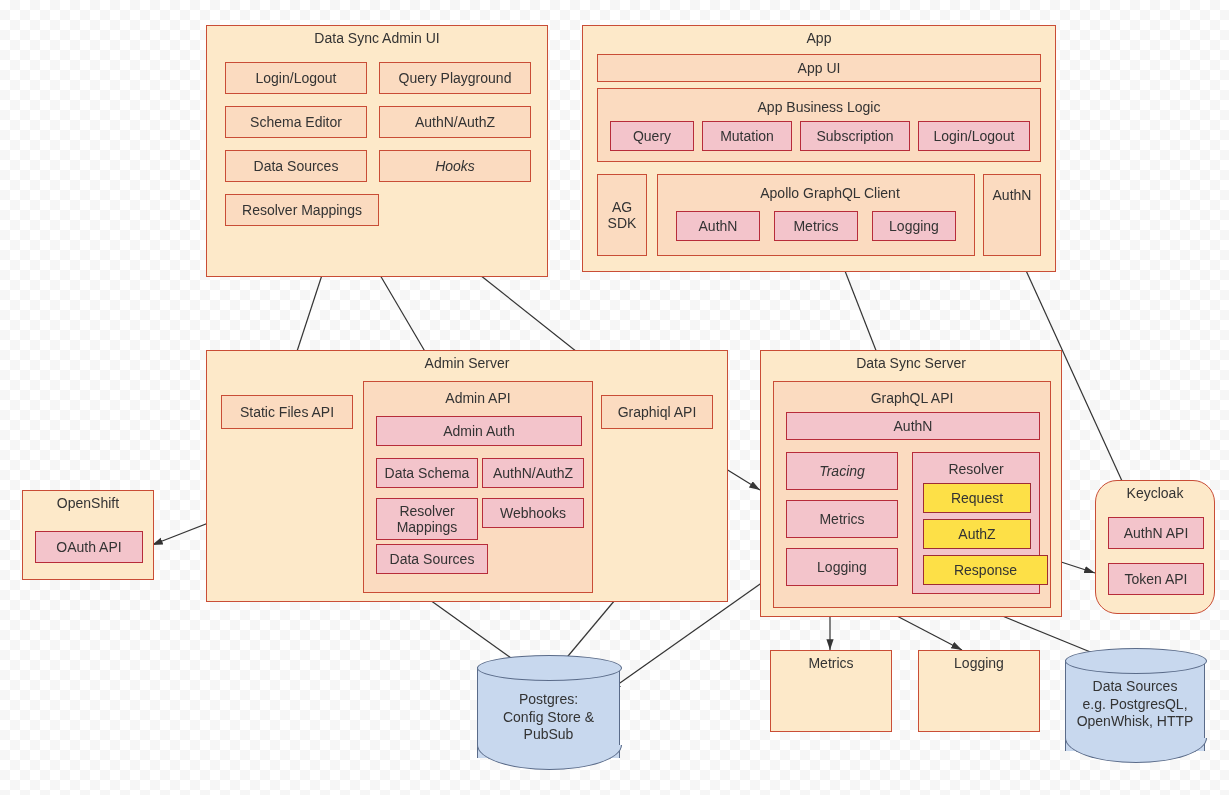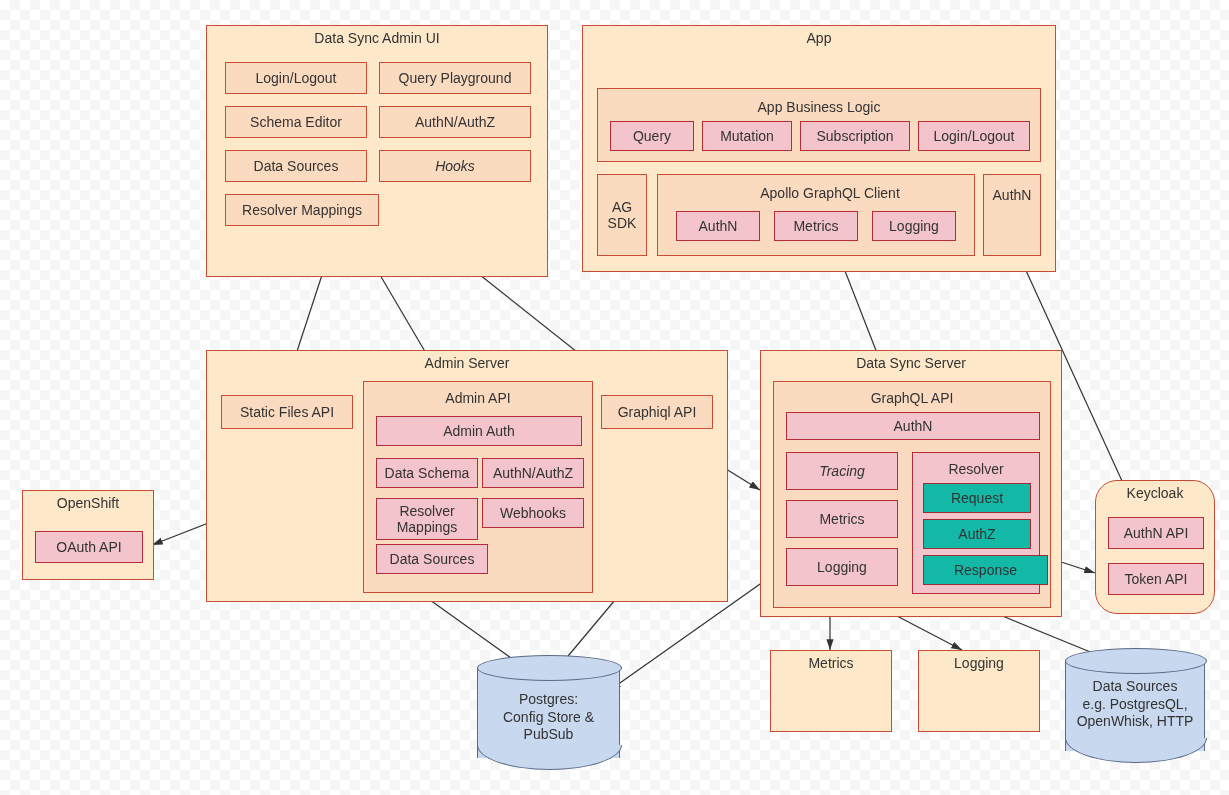--- a/index.html
+++ b/index.html
@@ -12,21 +12,21 @@
       linear-gradient(-45deg,transparent 75%,#f6f6f6 75%);
     background-size:20px 20px;
     background-position:0 0,0 10px,10px -10px,-10px 0;
     background-color:#fff;
   }
   .grp{position:absolute;background:#fde9c9;border:1px solid #c94d36;}
   .grp .title{position:absolute;left:0;right:0;top:4px;text-align:center;color:#333;}
   .blk{position:absolute;background:#fbdbc0;border:1px solid #c94d36;text-align:center;color:#333;}
   .blk>span,.pblk>span{position:absolute;left:0;right:0;top:50%;transform:translateY(-50%);padding:0 4px;line-height:1.15;}
   .pblk{position:absolute;background:#f3c4cb;border:1px solid #b72c3a;text-align:center;color:#333;}
-  .dpblk{position:absolute;background:#14b8a6;border:1px solid #9e2c35;text-align:center;color:#333;}
+  .dpblk{position:absolute;background:#fde047;border:1px solid #9e2c35;text-align:center;color:#333;}
   .dpblk>span{position:absolute;left:0;right:0;top:50%;transform:translateY(-50%);}
   .db{position:absolute;text-align:center;color:#333;line-height:1.25;}
   .db .top{border:1px solid #5a6b89;border-radius:50%;background:#c8d8ee;width:100%;height:24px;position:absolute;top:0;left:0;}
   .db .body{border-left:1px solid #5a6b89;border-right:1px solid #5a6b89;background:#c8d8ee;position:absolute;left:0;right:0;top:12px;bottom:12px;}
   .db .bot{border:1px solid #5a6b89;border-top:none;border-radius:0 0 50% 50%/0 0 100% 100%;background:#c8d8ee;width:100%;height:24px;position:absolute;bottom:0;left:0;}
   .db .label{position:absolute;left:0;right:0;top:36px;}
   svg.arrows{position:absolute;left:0;top:0;width:1229px;height:795px;pointer-events:none;}
 </style>
 </head>
 <body>
@@ -96,20 +96,23 @@
   <div class="blk" style="left:172px;top:124px;width:150px;height:30px;font-style:italic;">
         <span>Hooks</span>
       </div>
   <div class="blk" style="left:18px;top:168px;width:152px;height:30px;">
         <span>Resolver Mappings</span>
       </div>
 </div>
 
 <div class="grp" style="left:582px;top:25px;width:472px;height:245px;">
   <div class="title">App</div>
+  <div class="blk" style="left:14px;top:28px;width:442px;height:26px;">
+        <span>App UI</span>
+      </div>
 
   <div class="blk" style="left:14px;top:62px;width:442px;height:72px;">
     <span style="top:10px;transform:none;">App Business Logic</span>
     <div class="pblk" style="left:12px;top:32px;width:82px;height:28px;">
           <span>Query</span>
         </div>
     <div class="pblk" style="left:104px;top:32px;width:88px;height:28px;">
           <span>Mutation</span>
         </div>
     <div class="pblk" style="left:202px;top:32px;width:108px;height:28px;">

